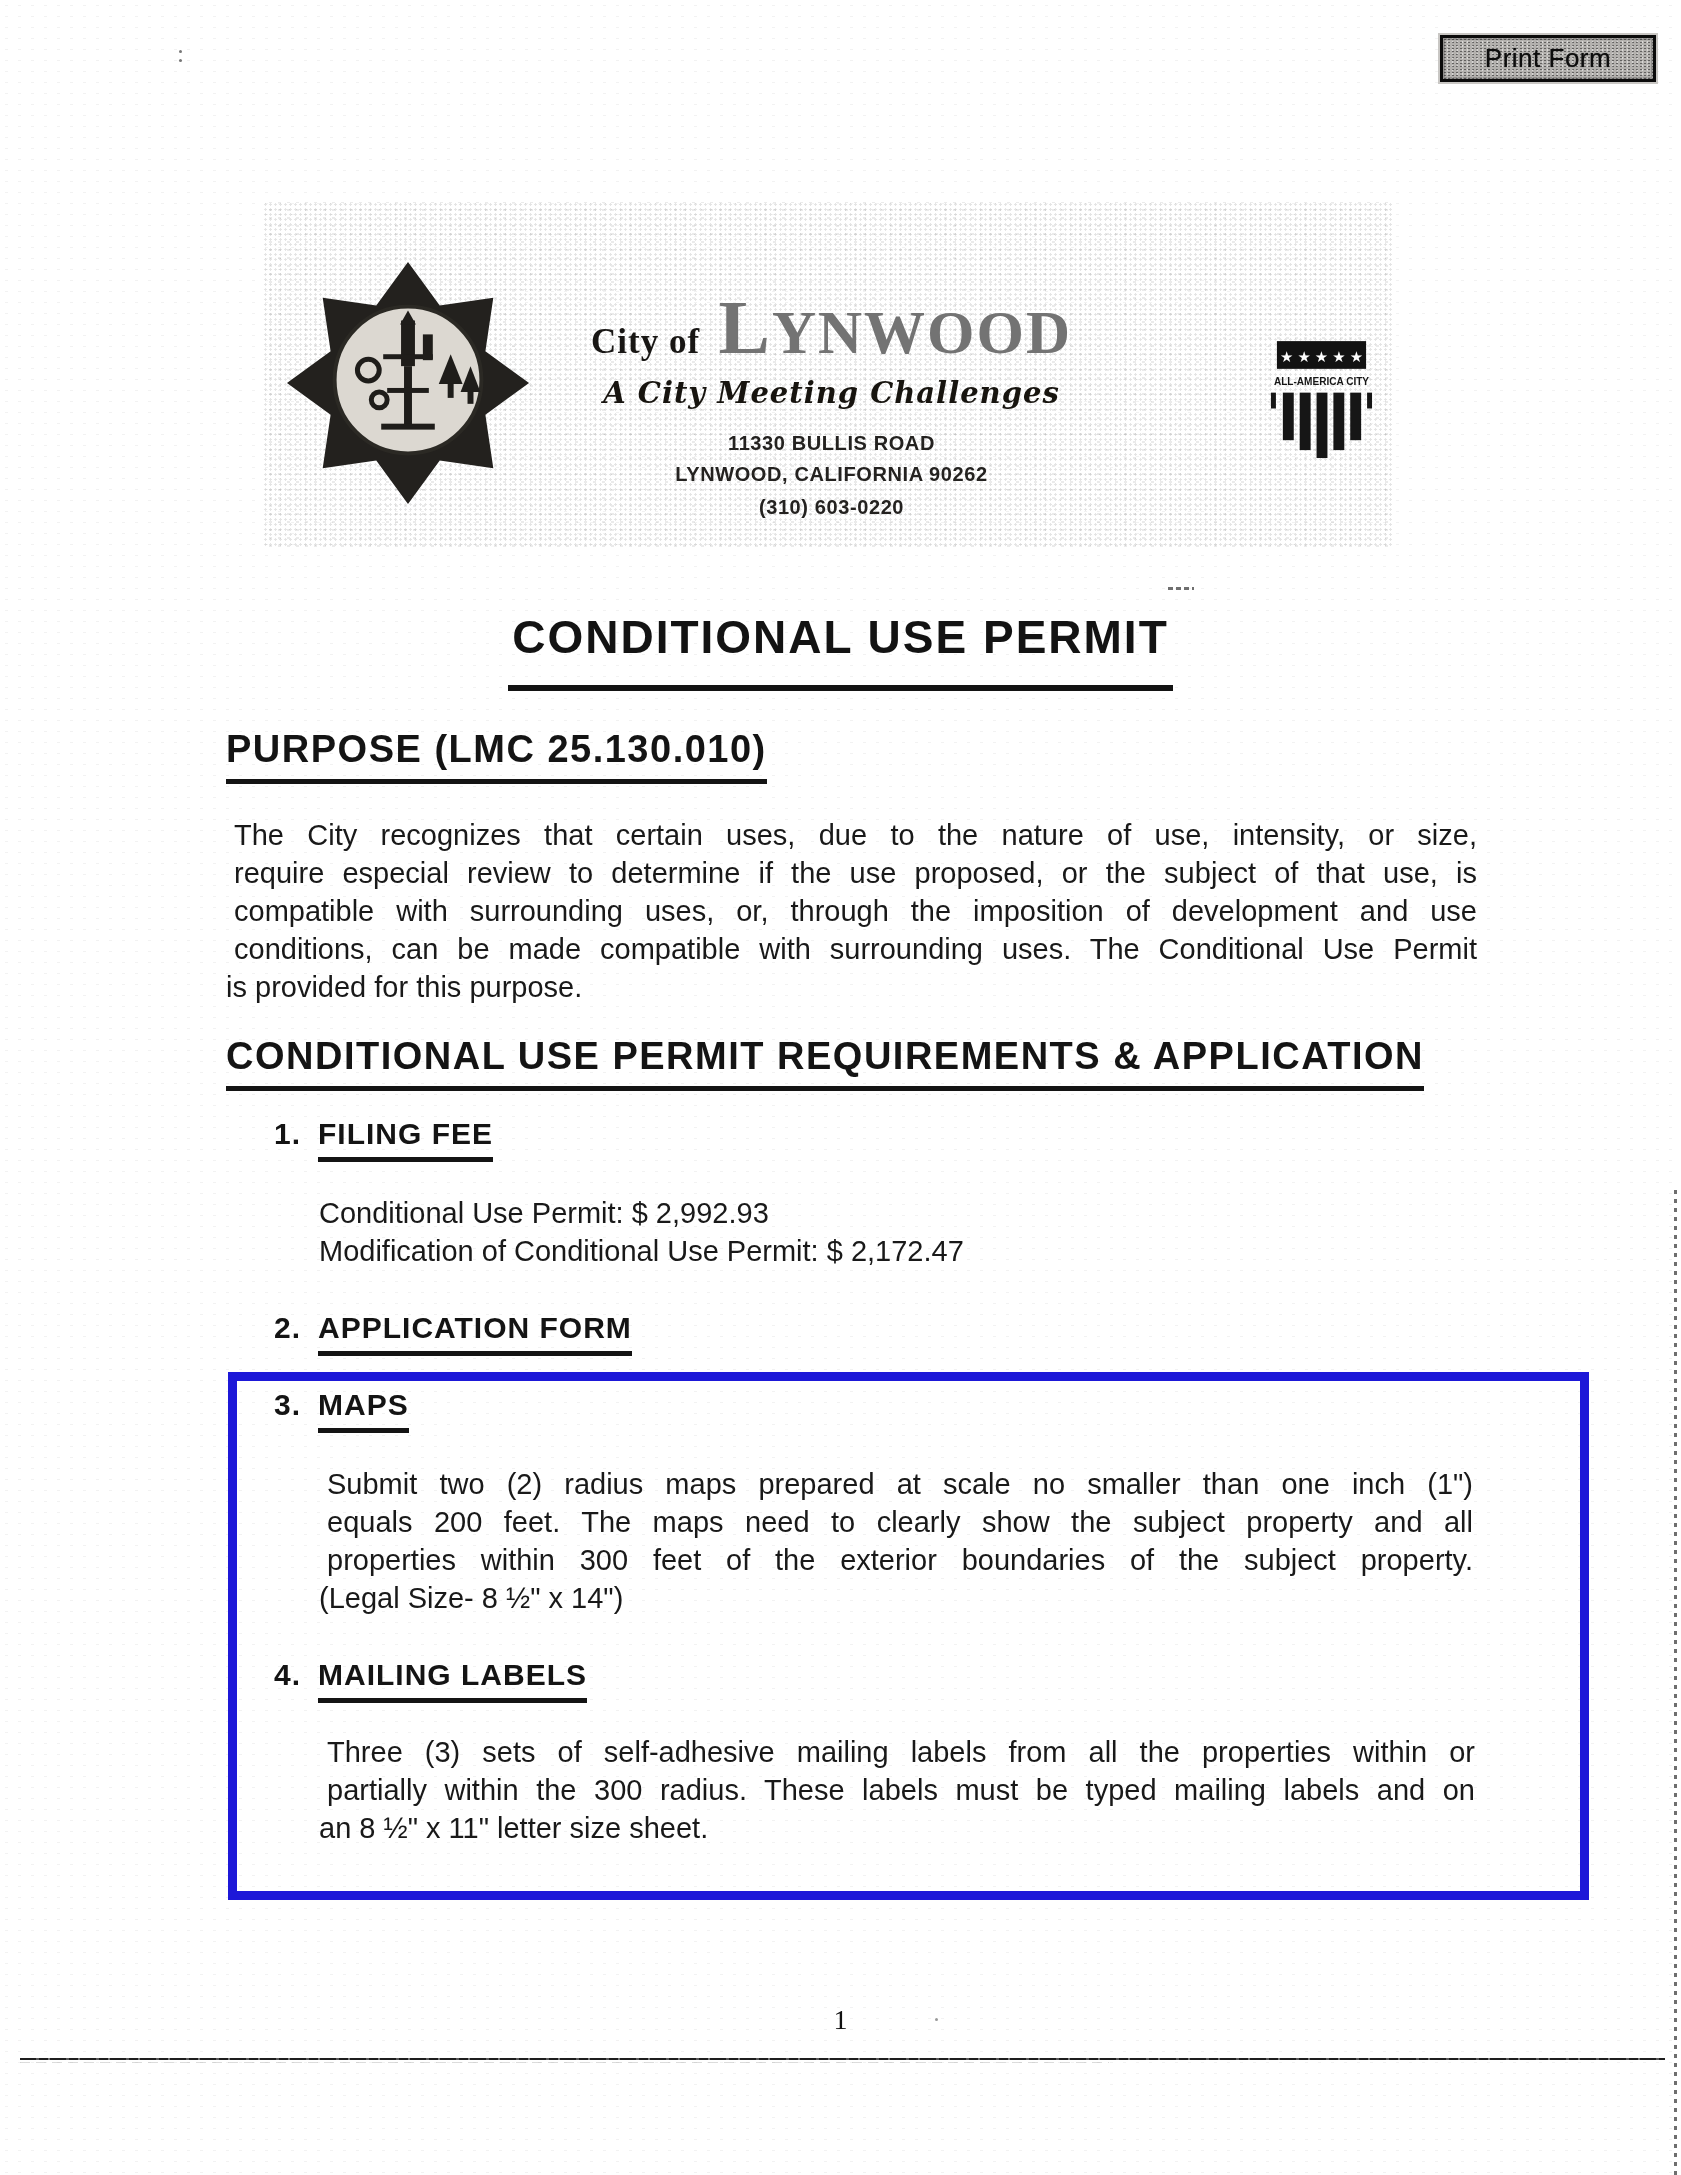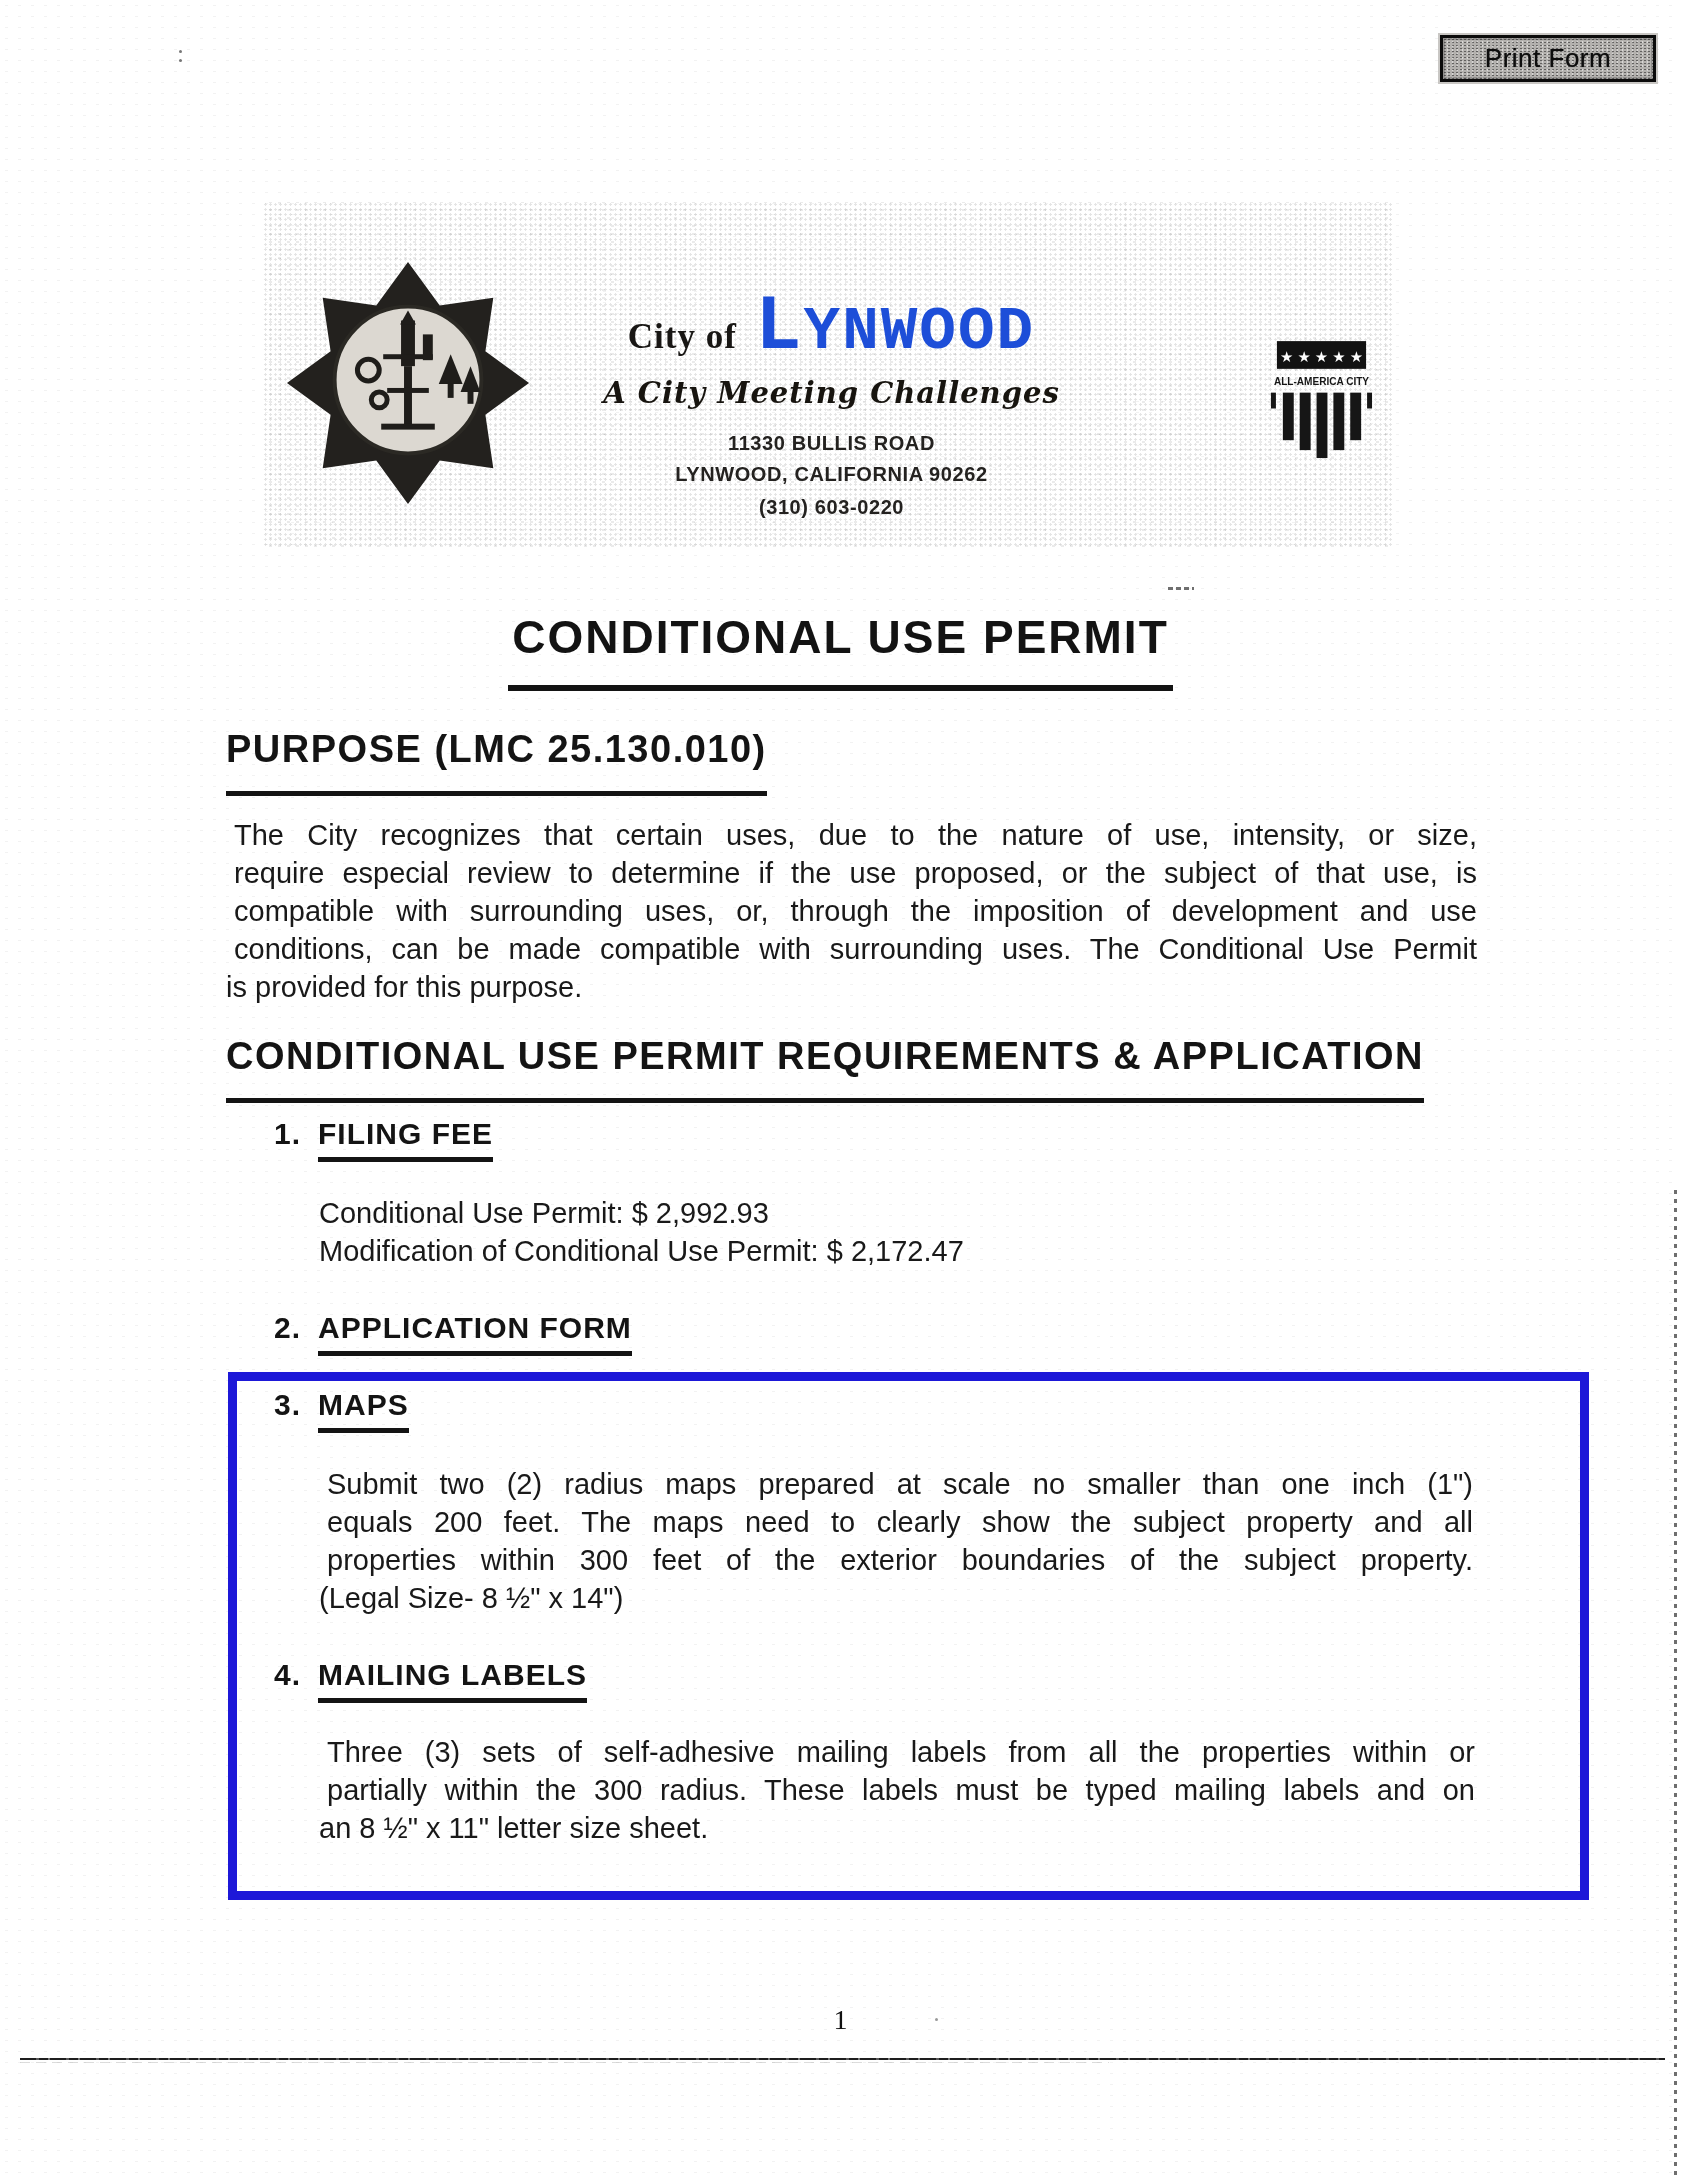--- a/index.html
+++ b/index.html
@@ -40,22 +40,22 @@
   }
   .seal{position:absolute;left:284px;top:259px;width:248px;height:248px;}
   .city-line{
     position:absolute;left:584px;top:293px;width:495px;text-align:center;white-space:nowrap;
   }
   .city-of{
     font-family:"Liberation Serif", serif;font-weight:bold;font-size:35px;color:#181614;
     letter-spacing:1px;vertical-align:baseline;
   }
   .lynwood{
-    display:inline-block;font-family:Liberation Mono, monospace;font-weight:bold;
-    font-size:61px;letter-spacing:2px;color:#1d4ed8;margin-left:14px;vertical-align:baseline;
+    display:inline-block;font-family:Liberation Serif, serif;font-weight:bold;
+    font-size:61px;letter-spacing:2px;color:#737373;margin-left:14px;vertical-align:baseline;
     line-height:69px;
   }
   .lynwood::first-letter{font-size:77px;}
   .tagline{
     position:absolute;left:584px;top:376px;width:495px;text-align:center;
     font-family:"DejaVu Serif", serif;font-style:italic;font-weight:bold;
     font-size:29px;color:#17140f;letter-spacing:1px;
   }
   .addr{
     position:absolute;left:584px;width:495px;text-align:center;
@@ -65,21 +65,21 @@
   .badge{position:absolute;left:1267px;top:333px;width:109px;height:149px;}
   
   .doc-title-wrap{position:absolute;left:0;top:610px;width:1681px;text-align:center;}
   .doc-title{
     display:inline-block;font-size:46px;font-weight:bold;letter-spacing:2px;color:#131313;
     border-bottom:6px solid #131313;padding:0 4px 21px 4px;
   }
   .sec-heading{
     position:absolute;left:226px;display:inline-block;
     font-size:38px;font-weight:bold;letter-spacing:1.5px;color:#141414;
-    border-bottom:5px solid #141414;padding-bottom:20px;white-space:nowrap;
+    border-bottom:5px solid #141414;padding-bottom:8px;white-space:nowrap;
   }
   .purpose-heading{top:728px;}
   .req-heading{top:1035px;}
   .para{position:absolute;font-size:29px;color:#191919;}
   .para .ln{height:38px;line-height:38px;}
   .just{text-align:justify;text-align-last:justify;margin-left:8px;}
   .purpose-para{left:226px;top:816px;width:1251px;}
   .maps-para{left:319px;top:1465px;width:1154px;}
   .labels-para{left:319px;top:1733px;width:1156px;}
   .fees{left:319px;top:1194px;width:891px;}

